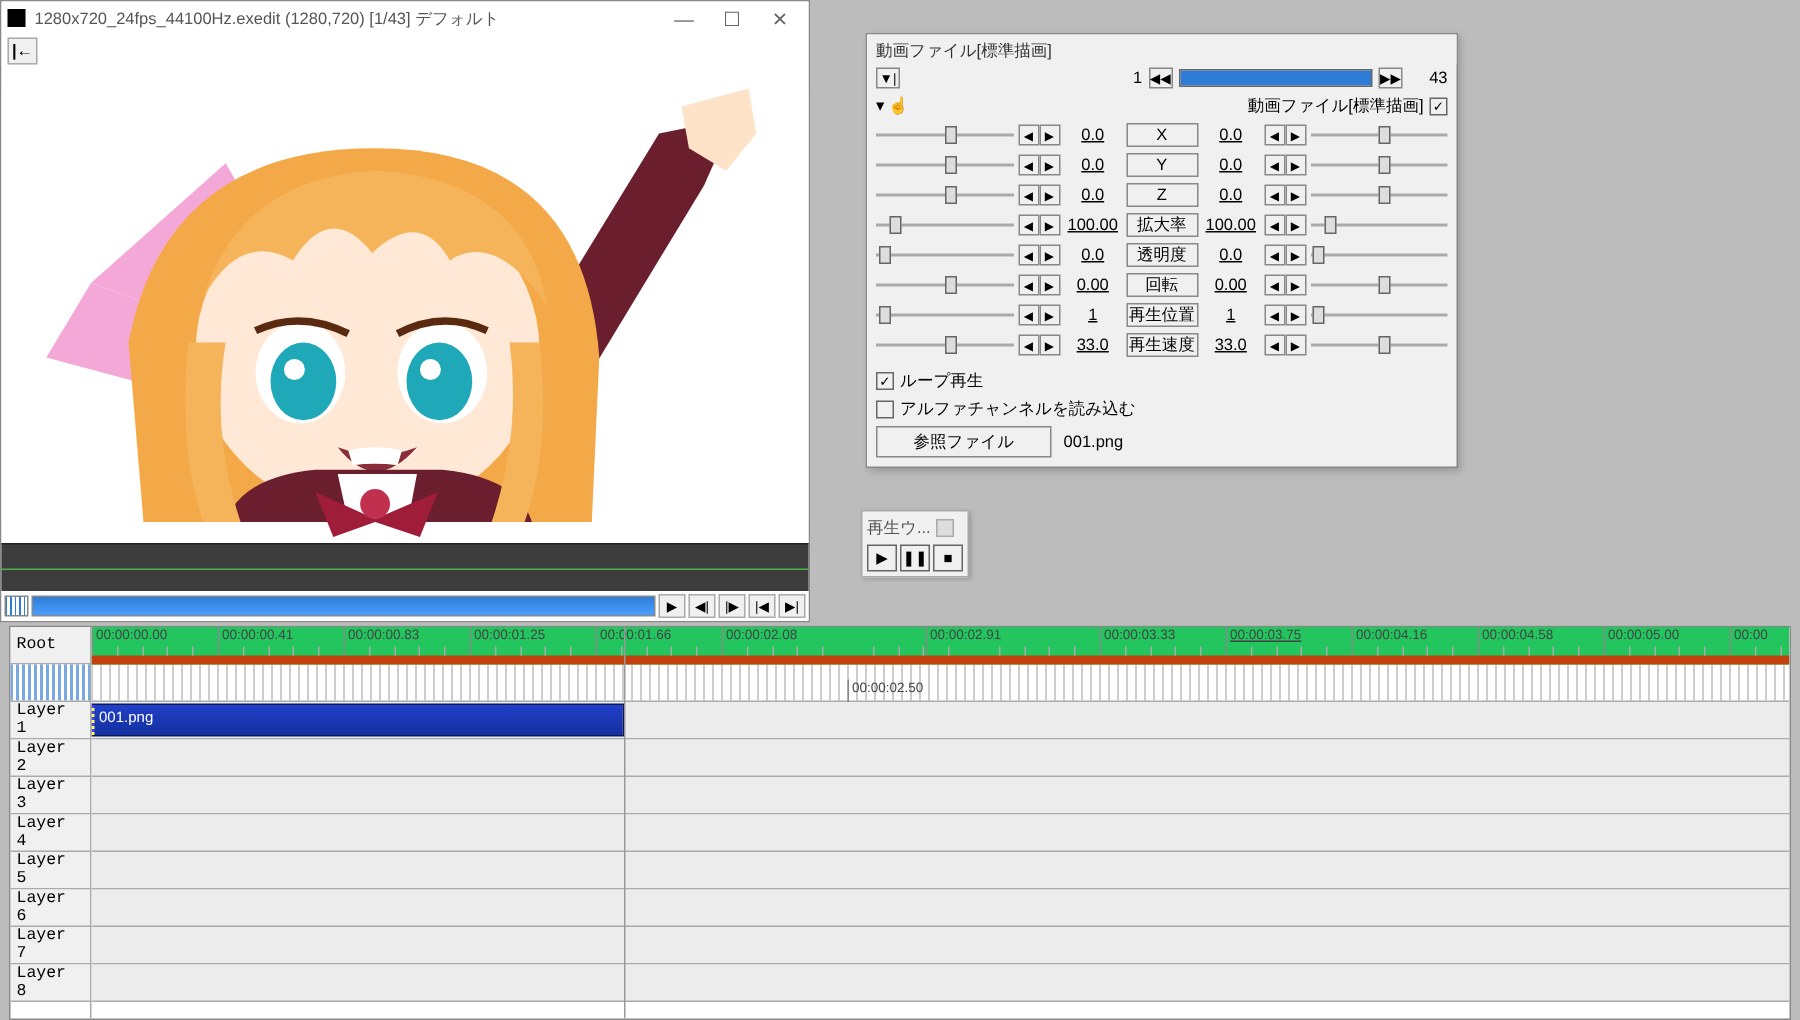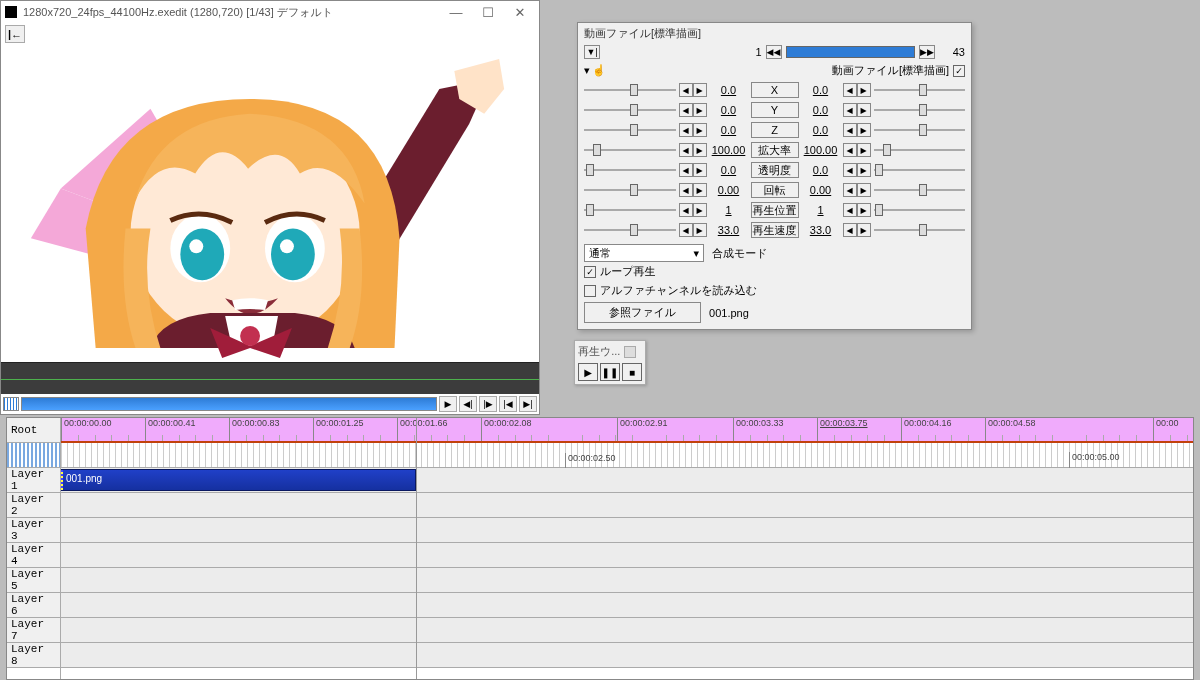--- a/index.html
+++ b/index.html
@@ -66,21 +66,21 @@
 
 .timeline-win { position: absolute; left: 6px; top: 417px; right: 6px; bottom: 0; background: #fff; border: 1px solid #888; display: flex; flex-direction: column; }
 .tl-title { height: 18px; padding: 2px 4px; background: #fff; color: #555; border-bottom: 1px solid #ddd; display:flex; align-items:center; justify-content:space-between;}
 .tl-title .tsq{width:14px;height:14px;background:#eee;border:1px solid #ccc;}
 .tl-body { flex: 1; display: flex; overflow: hidden; }
 .tl-left { width: 54px; border-right: 1px solid #aaa; }
 .tl-left .lcell { height: 25px; border-bottom: 1px solid #aaa; background: #f0f0f0; display: flex; align-items: center; padding: 0 4px; font-family: Liberation Mono, monospace; }
 .tl-left .lcell.root { background: #f0f0f0; }
 .tl-left .lcell.hatch { background: repeating-linear-gradient(90deg,#7aa8e0 0,#7aa8e0 2px,#fff 2px,#fff 4px); }
 .tl-right { flex: 1; overflow: hidden; position: relative; }
-.ruler { height: 25px; border-bottom: 2px solid #c2410c; background: #f0abfc; position: relative; }
+.ruler { height: 25px; border-bottom: 6px solid #c2410c; background: #22c55e; position: relative; }
 .ruler .tick { position: absolute; top: 0; height: 100%; border-left: 1px solid #888; font-size: 9px; color: #444; padding-left: 2px; display:flex; align-items:flex-start;}
 .ruler .minor { position: absolute; bottom: 0; height: 6px; border-left: 1px solid #aaa; }
 .hatchrow { height: 25px; border-bottom: 1px solid #aaa; background: repeating-linear-gradient(90deg,#ccc 0,#ccc 1px,#fff 1px,#fff 6px); }
 .layerrow { height: 25px; border-bottom: 1px solid #aaa; background: #ececec; position: relative; }
 .clip { position: absolute; top: 1px; bottom: 1px; left: 0; width: 355px; background: linear-gradient(#2040c8,#1530a0); border: 1px solid #0a1860; color: #fff; padding: 3px 4px; font-size: 10px; }
 .clip::before{content:"";position:absolute;top:0;bottom:0;left:-1px;width:2px;background:repeating-linear-gradient(0deg,#ff4,#ff4 2px,#44f 2px,#44f 4px);}
 .playhead { position: absolute; left: 355px; top: 0; bottom: 0; width: 1px; background: #999; }
 </style>
 </head>
 <body>
@@ -332,27 +332,20 @@
           <div class="ab">◀</div>
           <div class="ab">▶</div>
         </div>
         <div class="slider">
           <div class="track"></div>
           <div class="thumb" style="left:50%"></div>
         </div>
       </div>
     </div>
   <div class="propbot">
-    <div style="display:flex;align-items:center;gap:8px;">
-      <div class="selbox">
-          <span>通常</span>
-          <span>▾</span>
-        </div>
-      <span>合成モード</span>
-    </div>
     <div class="chkrow">
       <div class="chk">✓</div>
       <span>ループ再生</span>
     </div>
     <div class="chkrow">
       <div class="chk"></div>
       <span>アルファチャンネルを読み込む</span>
     </div>
     <div class="refrow">
       <div class="refbtn">参照ファイル</div>
@@ -444,21 +437,21 @@
           <div class="tick" style="left: 840px;">00:00:04.16</div>
           <div class="minor" style="left: 856.8px;"></div>
           <div class="minor" style="left: 873.6px;"></div>
           <div class="minor" style="left: 890.4px;"></div>
           <div class="minor" style="left: 907.2px;"></div>
           <div class="tick" style="left: 924px;">00:00:04.58</div>
           <div class="minor" style="left: 940.8px;"></div>
           <div class="minor" style="left: 957.6px;"></div>
           <div class="minor" style="left: 974.4px;"></div>
           <div class="minor" style="left: 991.2px;"></div>
-          <div class="tick" style="left: 1008px; margin-top: 34px;">00:00:05.00</div>
+          <div class="tick" style="left: 1008px;">00:00:05.00</div>
           <div class="minor" style="left: 1024.8px;"></div>
           <div class="minor" style="left: 1041.6px;"></div>
           <div class="minor" style="left: 1058.4px;"></div>
           <div class="minor" style="left: 1075.2px;"></div>
           <div class="tick" style="left: 1092px;">00:00</div>
           <div class="minor" style="left: 1108.8px;"></div>
           <div class="minor" style="left: 1125.6px;"></div>
         </div>
       <div class="hatchrow"></div>
       <div id="layer-rows">

